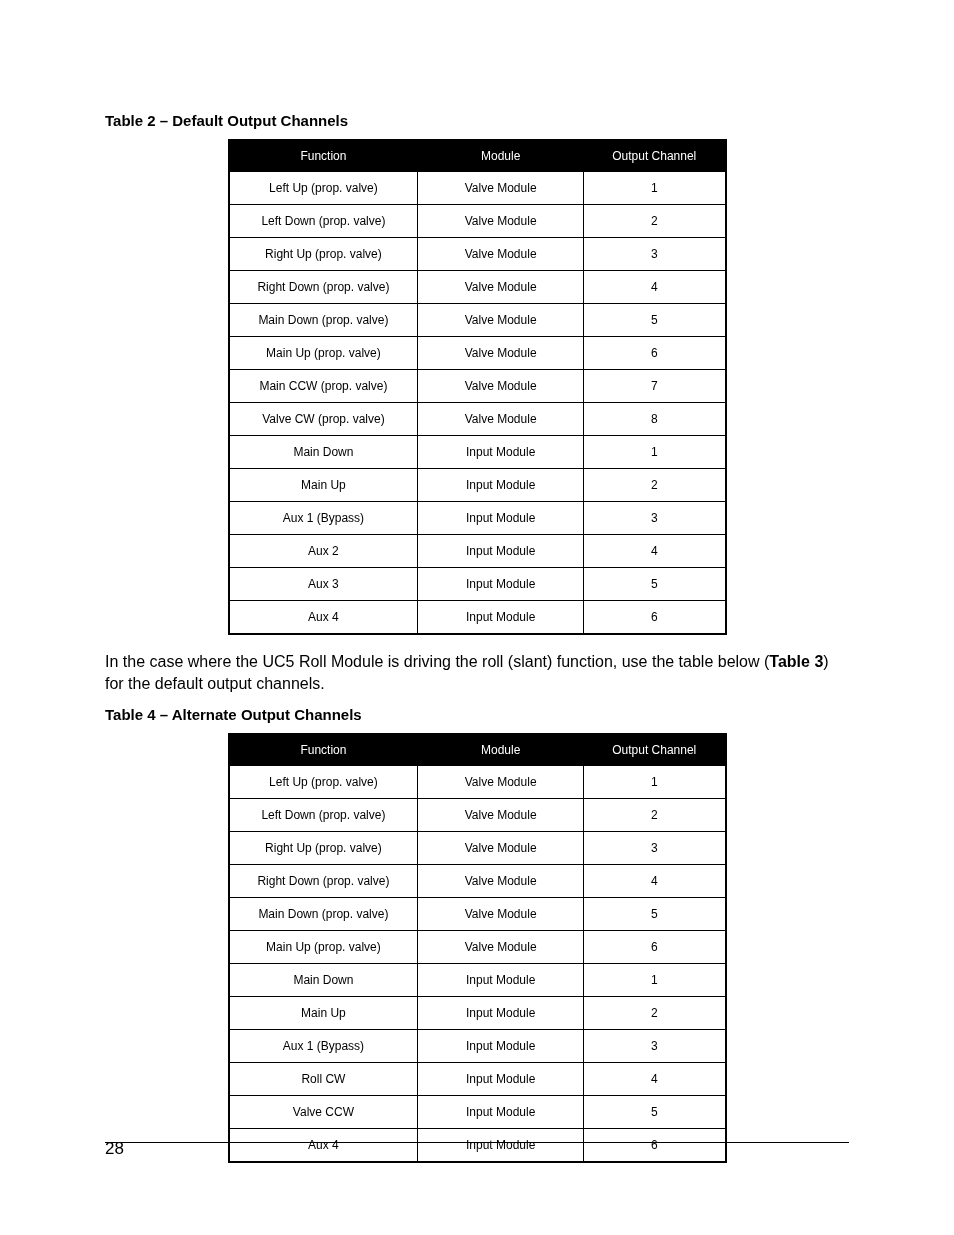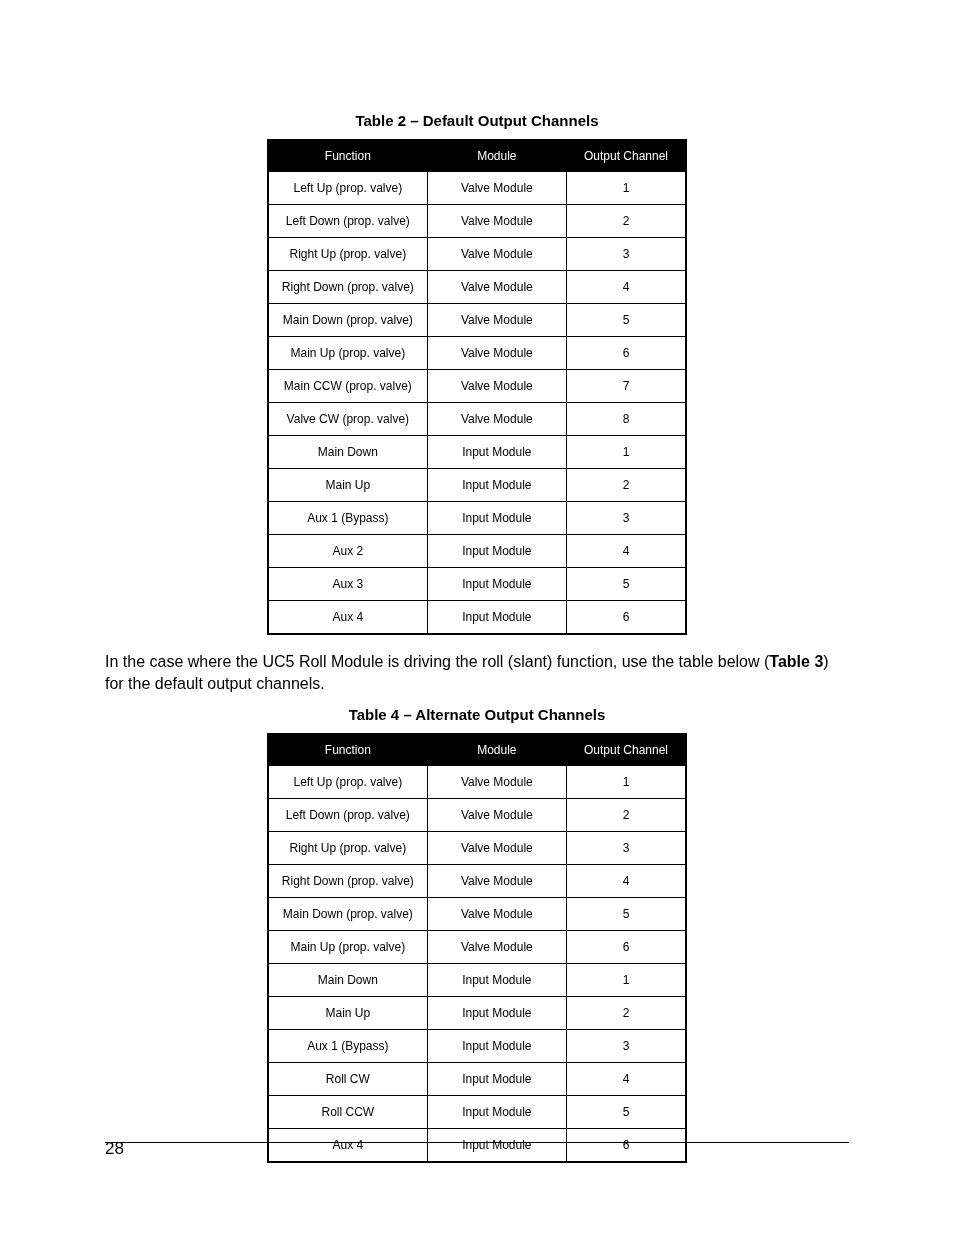--- a/index.html
+++ b/index.html
@@ -10,31 +10,31 @@
     color: #000;
   }
   .page {
     width: 954px;
     height: 1235px;
     position: relative;
     box-sizing: border-box;
     padding: 100px 105px 0 105px;
   }
   .table-caption {
-    text-align: center;
+    text-align: left;
     font-weight: bold;
     font-size: 15px;
     margin: 12px 0 10px 0;
     font-family: "Segoe UI", Arial, sans-serif;
   }
   table.data {
     border-collapse: collapse;
     margin: 0 auto;
     border: 2px solid #000;
-    width: 420px;
+    width: 499px;
   }
   table.data th {
     background: #000;
     color: #fff;
     font-weight: normal;
     font-size: 12px;
     padding: 8px 6px;
     text-align: center;
     border: 1px solid #000;
   }
@@ -227,21 +227,21 @@
           <td>Aux 1 (Bypass)</td>
           <td>Input Module</td>
           <td>3</td>
         </tr>
         <tr>
           <td>Roll CW</td>
           <td>Input Module</td>
           <td>4</td>
         </tr>
         <tr>
-          <td>Roll CCW</td>
+          <td>Valve CCW</td>
           <td>Input Module</td>
           <td>5</td>
         </tr>
         <tr>
           <td>Aux 4</td>
           <td>Input Module</td>
           <td>6</td>
         </tr>
       </tbody>
   </table>

